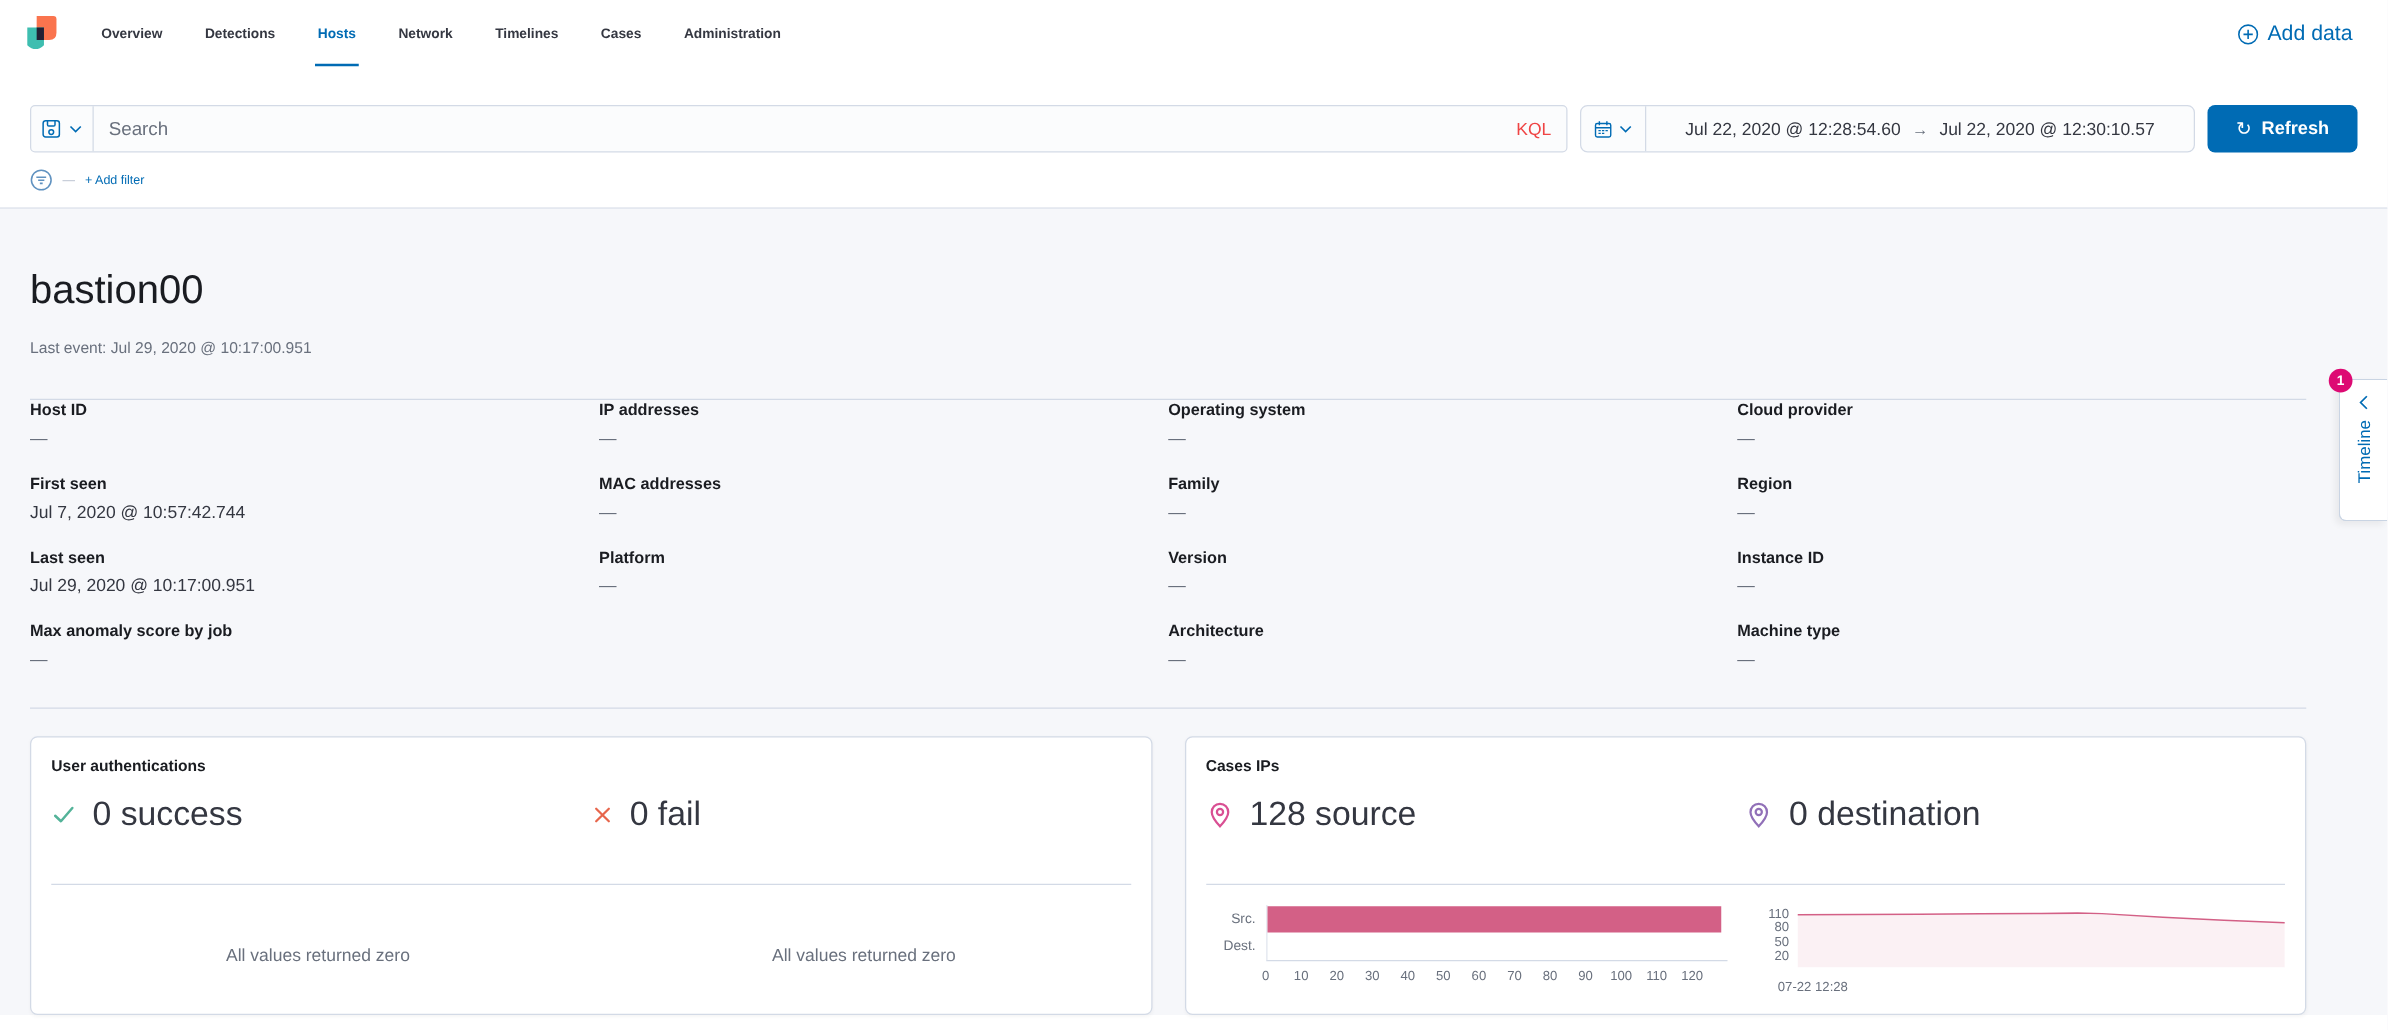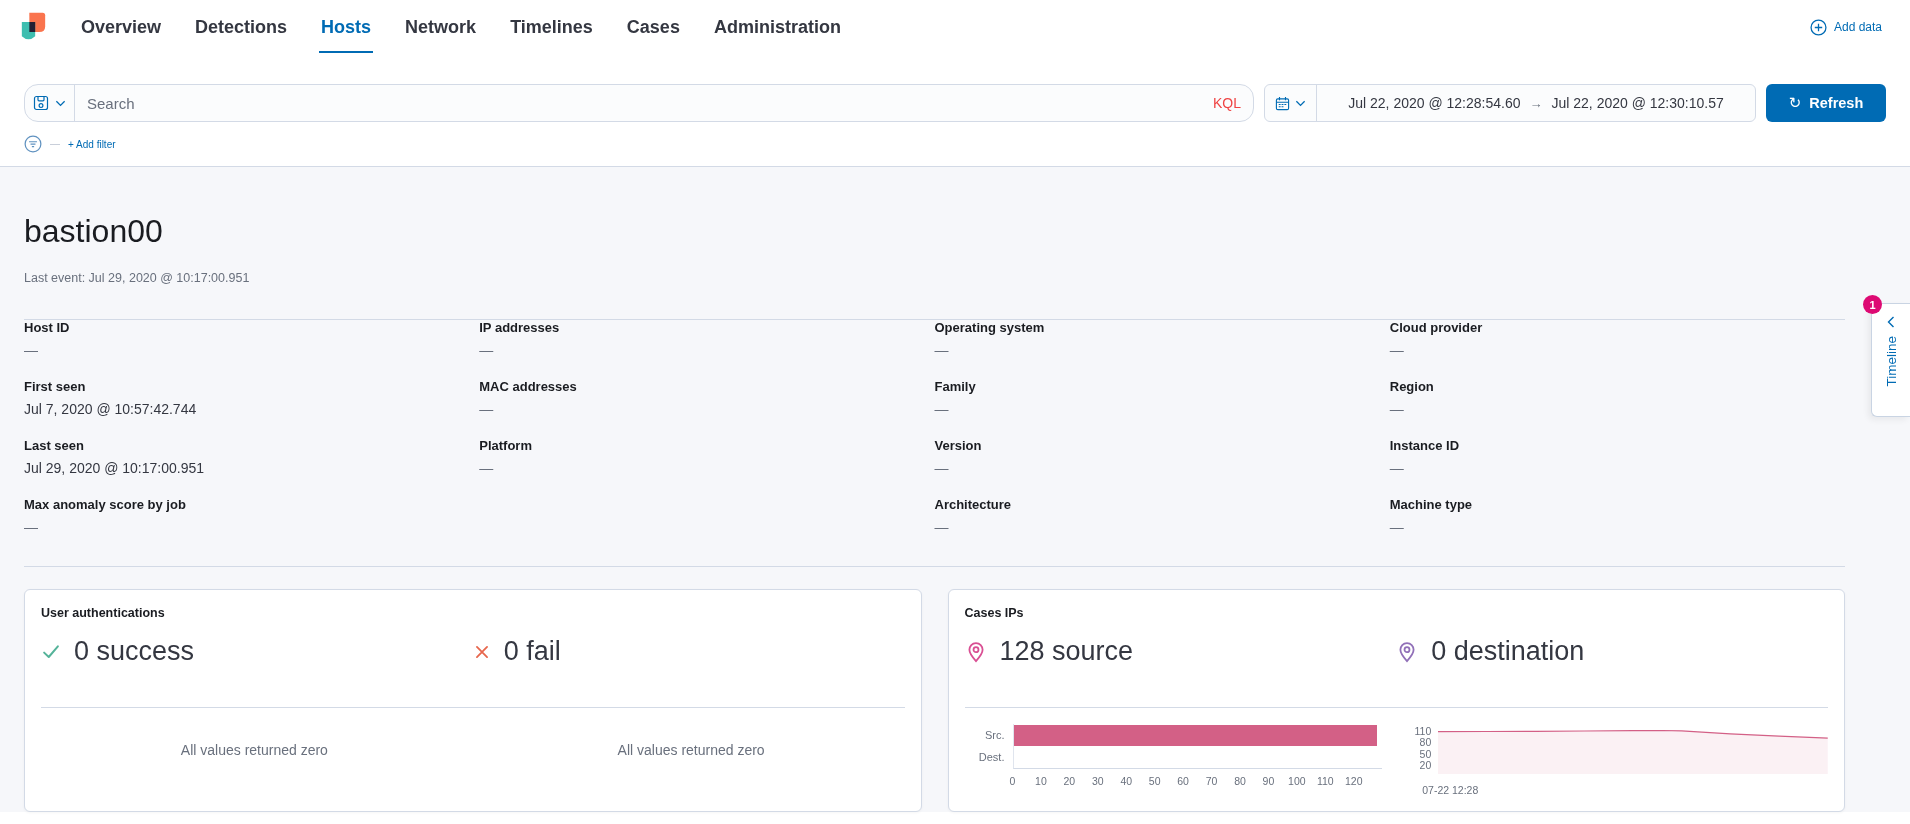--- a/index.html
+++ b/index.html
@@ -7,29 +7,29 @@
   body {
     width:1910px; height:824px; overflow:hidden; position:relative;
     font-family:"Liberation Sans", sans-serif; color:#343741; background:#fff;
   }
   
   .app-header { background:#fff; border-bottom:1px solid #d3dae6; }
   .top-nav { height:70px; display:flex; align-items:flex-start; padding:0 28px 0 20px; }
   .logo { width:27px; height:30px; margin-top:12px; margin-right:32px; cursor:pointer; }
   .nav-items { height:54px; display:flex; }
   .nav-item { display:flex; align-items:center; padding:0 2px; margin-right:30px;
-    font-size:18px; font-weight:600; color:#343741; position:relative; cursor:pointer; }
+    font-size:11px; font-weight:600; color:#343741; position:relative; cursor:pointer; }
   .nav-item.active { color:#006BB4; }
   .nav-item.active::after { content:""; position:absolute; left:0; right:0; bottom:1px; height:2px; background:#006BB4; }
   .add-data { margin-left:auto; height:54px; display:flex; align-items:center; gap:7px;
-    color:#006BB4; font-size:12px; cursor:pointer; }
+    color:#006BB4; font-size:17px; cursor:pointer; }
   
   .query-row { display:flex; gap:10px; padding:14px 24px 0 24px; }
   .search-box { flex:1; height:38px; display:flex; align-items:center;
-    border:1px solid #d3dae6; border-radius:14px; background:#fbfcfd; }
+    border:1px solid #d3dae6; border-radius:4px; background:#fbfcfd; }
   .save-query { width:50px; height:100%; display:flex; align-items:center; justify-content:center;
     gap:6px; border-right:1px solid #d3dae6; cursor:pointer; }
   .search-input { flex:1; border:none; outline:none; background:transparent;
     font-family:"Liberation Sans",sans-serif; font-size:15px; color:#343741; padding:0 12px; }
   .search-input::placeholder { color:#69707d; }
   .kql-label { padding:0 12px; font-size:14px; color:#ef4444; cursor:pointer; }
   .date-picker { width:492px; height:38px; display:flex; align-items:center;
     border:1px solid #d3dae6; border-radius:6px; background:#fbfcfd; }
   .cal-btn { width:52px; height:100%; display:flex; align-items:center; justify-content:center;
     gap:5px; border-right:1px solid #d3dae6; cursor:pointer; }
@@ -59,21 +59,21 @@
   .field-value.empty { color:#69707d; }
   
   .cards { display:flex; gap:26px; margin-top:22px; }
   .card { flex:1; height:223px; background:#fff; border:1px solid #d3dae6; border-radius:6px;
     padding:16px; box-shadow:0 1px 3px rgba(0,0,0,0.04); }
   .card-title { font-size:12.5px; font-weight:700; color:#1a1c21; }
   .stats-row { display:flex; margin-top:16px; }
   .stat { width:50%; display:flex; align-items:center; gap:13px; }
   .stat-value { font-size:27px; color:#343741; }
   .card-divider { border:none; border-top:1px solid #d3dae6; margin:40px 0 0 0; }
-  .empty-row { display:flex; margin-top:34px;gap:10px; }
+  .empty-row { display:flex; margin-top:48px;gap:10px; }
   .empty-msg { width:50%; text-align:center; font-size:14px; color:#69707d; }
   
   .charts-row { display:flex; margin-top:16px; }
   .chart-half { width:50%; }
   .mini-bar-body { display:flex; }
   .mini-bar-labels { width:48px; padding-right:8px; text-align:right; font-size:11px; color:#69707d; }
   .mini-bar-labels span { display:block; height:22px; line-height:22px; }
   .mini-bar-plot { flex:1; border-left:1px solid #e0e5ee; border-bottom:1px solid #d3dae6; margin-right:14px; }
   .bar-row { height:22px; display:flex; align-items:center; }
   .bar-fill { height:21px; background:#d36086; }

